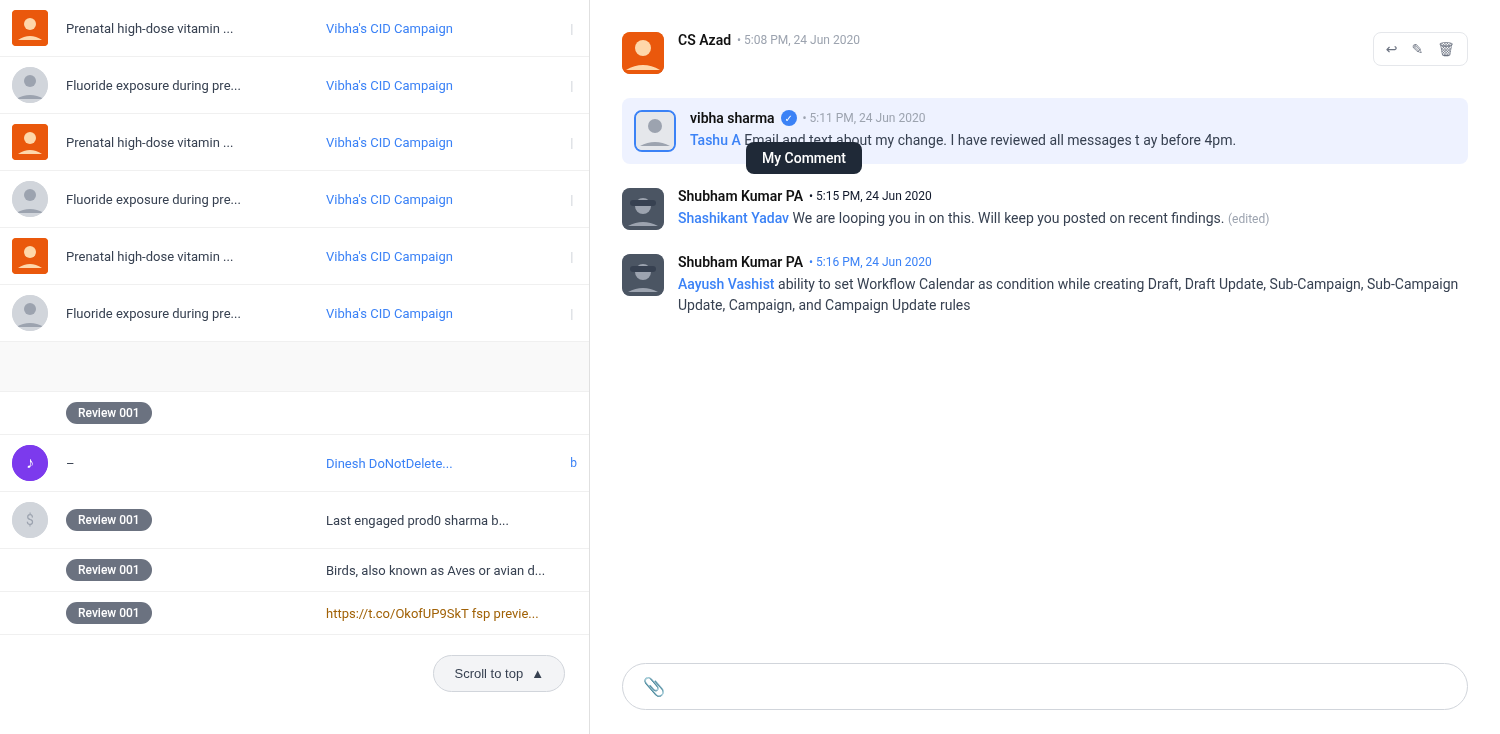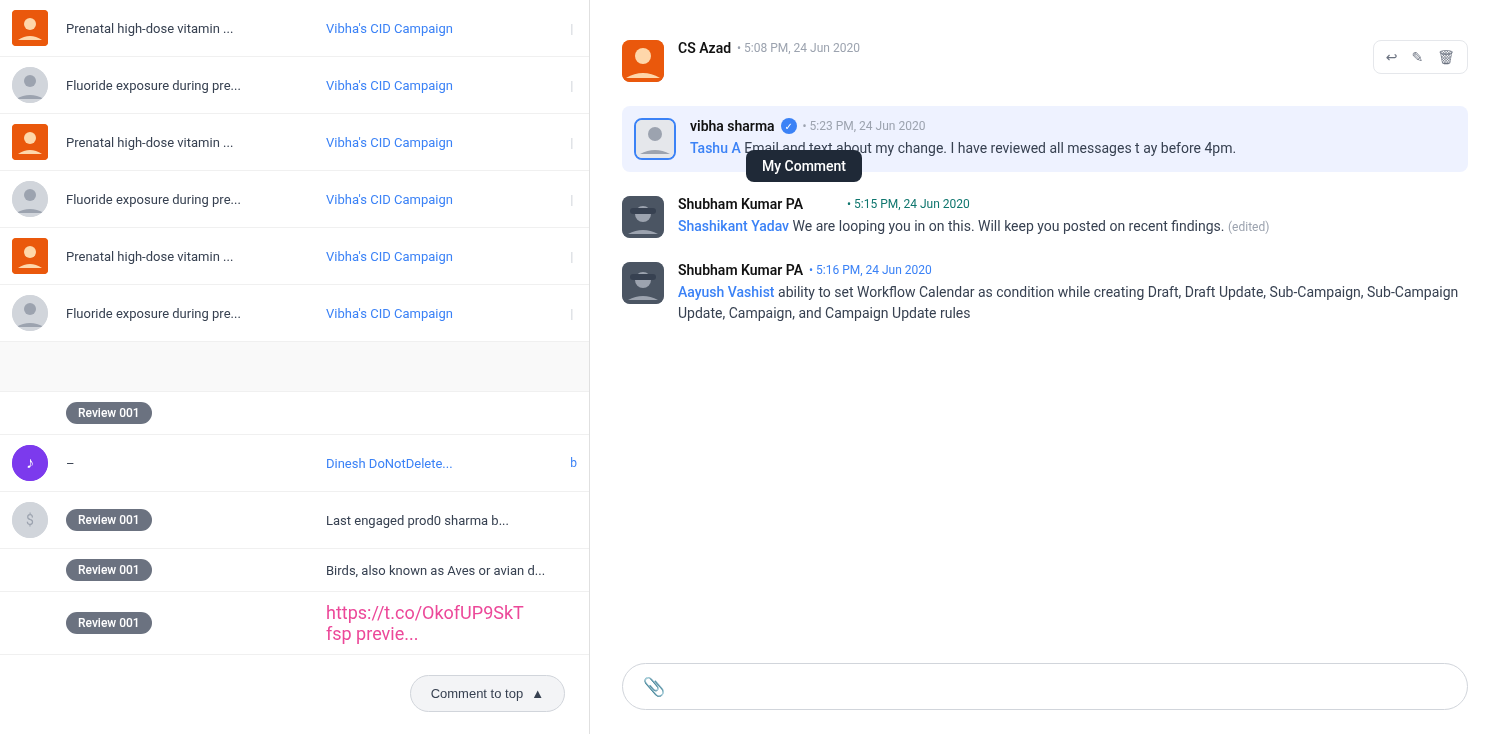--- a/index.html
+++ b/index.html
@@ -122,21 +122,21 @@
       flex: 1;
       display: flex;
       flex-direction: column;
       padding: 0;
       overflow: hidden;
     }
 
     .messages-area {
       flex: 1;
       overflow-y: auto;
-      padding: 40px 32px;
+      padding: 32px 32px;
     }
 
     
     .message-input-area {
       padding: 16px 32px 24px;
     }
 
     .message-input-wrapper {
       border: 1px solid #d1d5db;
       border-radius: 24px;
@@ -293,28 +293,28 @@
     </tr>
         <tr>
       <td></td>
       <td><span class="badge">Review 001</span></td>
       <td><span style="font-size:13px;color:#374151;text-align:right;">Birds, also known as Aves or avian d...</span></td>
       <td></td>
     </tr>
         <tr>
       <td></td>
       <td><span class="badge">Review 001</span></td>
-      <td><span style="font-size:18px;color:#ec4899;">https://t.co/OkofUP9SkT fsp previe...</span></td>
+      <td><span style="font-size:13px;color:#a16207;">https://t.co/OkofUP9SkT fsp previe...</span></td>
       <td></td>
     </tr>
       </tbody>
   </table>
   <div class="scroll-to-top-wrapper">
     <button class="scroll-to-top-btn">
-      <span>Comment to top</span>
+      <span>Scroll to top</span>
       <span>▲</span>
     </button>
   </div>
 </div>
 
 <div class="right-panel">
   <div class="messages-area" id="messages-area">
   <div style="display: flex; gap: 14px; margin-bottom: 24px; position: relative;">
     <div style="width:42px;height:42px;border-radius:8px;background:linear-gradient(135deg,#f97316,#c2410c);flex-shrink:0;display:flex;align-items:center;justify-content:center;overflow:hidden;">
       <svg width="42" height="42" viewBox="0 0 42 42">
@@ -342,41 +342,41 @@
       <svg width="38" height="38" viewBox="0 0 38 38">
             <rect width="38" height="38" rx="6" fill="#e5e7eb"></rect>
             <circle cx="19" cy="14" r="7" fill="#9ca3af"></circle>
             <path d="M4 34 Q19 26 34 34" fill="#9ca3af"></path>
           </svg>
     </div>
     <div style="flex:1;position:relative;">
       <div style="display:flex;align-items:center;gap:6px;margin-bottom:4px;">
         <span style="font-weight:600;font-size:14px;color:#111;">vibha sharma</span>
         <span style="width:16px;height:16px;background:#3b82f6;border-radius:50%;display:inline-flex;align-items:center;justify-content:center;color:white;font-size:10px;">✓</span>
-        <span style="font-size:12px;color:#9ca3af;">• 5:23 PM, 24 Jun 2020</span>
+        <span style="font-size:12px;color:#9ca3af;">• 5:11 PM, 24 Jun 2020</span>
       </div>
       <div style="font-size:14px;color:#374151;line-height:1.5;"><span style="color:#3b82f6;font-weight:500;">Tashu A</span> <span>Email and text about my change. I have reviewed all messages t</span><span style="color:#374151;">                     </span><span>ay before 4pm.</span></div>
       <div style="position:absolute;background:#1f2937;color:#fff;border-radius:8px;padding:8px 16px;font-size:14px;font-weight:500;top:32px;left:56px;z-index:10;white-space:nowrap;">My Comment</div>
     </div>
 
   </div>
       <div style="display: flex; gap: 14px; margin-bottom: 24px; position: relative;">
     <div style="width:42px;height:42px;border-radius:8px;background:#6b7280;flex-shrink:0;display:flex;align-items:center;justify-content:center;overflow:hidden;">
       <svg width="42" height="42" viewBox="0 0 42 42">
             <rect width="42" height="42" rx="8" fill="#4b5563"></rect>
             <circle cx="21" cy="18" r="8" fill="#9ca3af"></circle>
             <path d="M6 38 Q21 30 36 38" fill="#9ca3af"></path>
             <rect x="8" y="12" width="26" height="6" rx="3" fill="#374151"></rect>
           </svg>
     </div>
     <div style="flex:1;position:relative;">
       <div style="display:flex;align-items:center;gap:6px;margin-bottom:4px;">
         <span style="font-weight:600;font-size:14px;color:#111;">Shubham Kumar PA</span>
 
-        <span style="font-size:12px;color:#0f766e;margin-left:38px;">• 5:15 PM, 24 Jun 2020</span>
+        <span style="font-size:12px;color:#0f172a;">• 5:15 PM, 24 Jun 2020</span>
       </div>
       <div style="font-size:14px;color:#374151;line-height:1.5;"><span style="color:#3b82f6;font-weight:500;">Shashikant Yadav</span> <span>We are looping you in on this. Will keep you posted on recent findings.</span> <span style="color:#9ca3af;font-size:12px;">(edited)</span></div>
 
     </div>
 
   </div>
       <div style="display: flex; gap: 14px; margin-bottom: 24px; position: relative;">
     <div style="width:42px;height:42px;border-radius:8px;background:#6b7280;flex-shrink:0;display:flex;align-items:center;justify-content:center;overflow:hidden;">
       <svg width="42" height="42" viewBox="0 0 42 42">
             <rect width="42" height="42" rx="8" fill="#4b5563"></rect>

